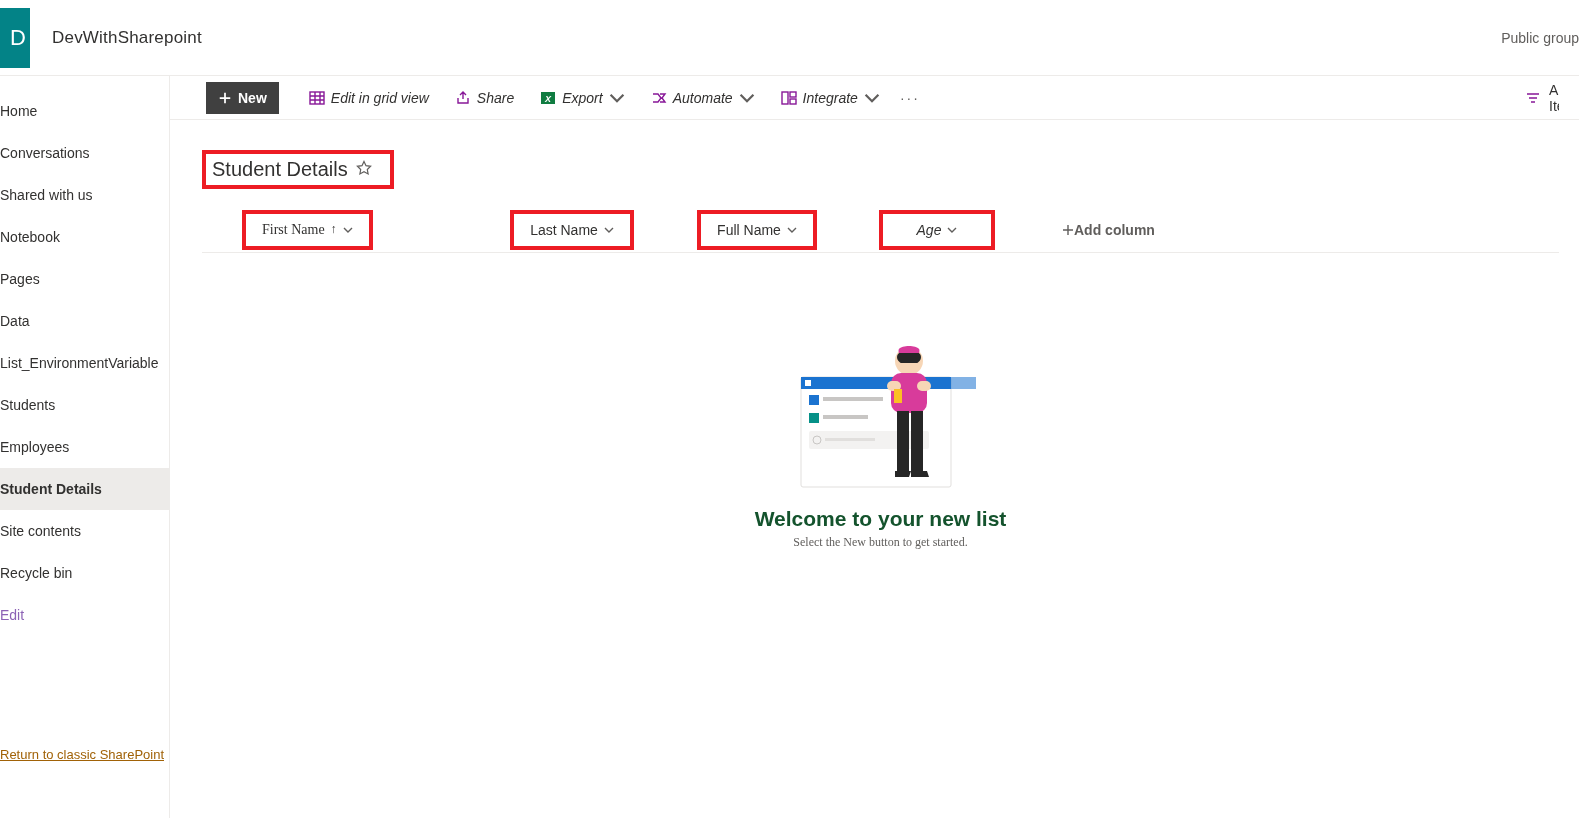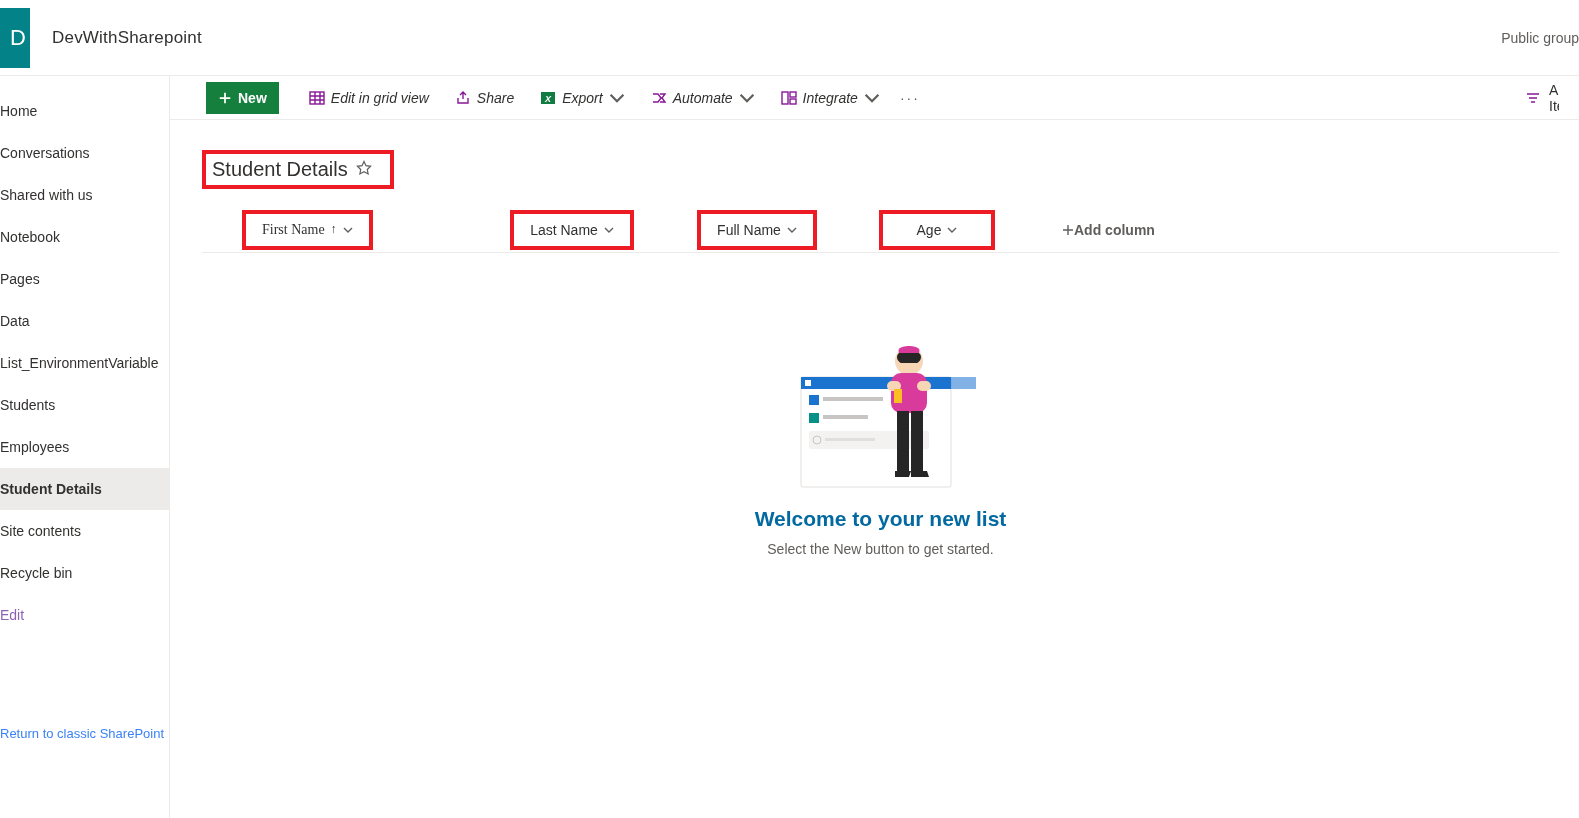--- a/index.html
+++ b/index.html
@@ -12,25 +12,25 @@
   .site-header { height: 76px; width: 100%; display: flex; align-items: center; padding: 0 0 0 0; border-bottom: 1px solid #edebe9; position: relative; }
   .site-logo { width: 30px; height: 60px; background: #038387; color: #fff; display:flex; align-items:center; justify-content:flex-end; padding-right:4px; font-size: 22px; font-weight: 400; }
   .site-title { font-size: 17px; font-weight: 400; margin-left: 22px; color:#323130; letter-spacing:.2px; }
   .site-sub { position:absolute; right: 0; top: 50%; transform: translateY(-50%); color:#605e5c; font-size: 14px; text-align: center; }
 
   
   .left-nav { position: absolute; left: 0; top: 76px; bottom: 0; width: 170px; border-right: 1px solid #edebe9; padding-top: 14px; }
   .nav-item { height: 42px; display:flex; align-items:center; padding-left: 0px; color:#323130; font-size:14px; cursor:pointer; white-space:nowrap; overflow:hidden; text-overflow:ellipsis; }
   .nav-item.selected { background:#edebe9; font-weight:600; }
   .nav-edit { color:#8c62b5; }
-  .nav-footer { position:absolute; bottom:64px; left:0; color:#3b82f6; font-size:13px; }
+  .nav-footer { position:absolute; bottom:43px; left:0; color:#a16207; font-size:13px;text-decoration:underline; }
 
   
   .command-bar { position:absolute; left: 170px; right:0; top:76px; height:44px; border-bottom:1px solid #edebe9; display:flex; align-items:center; padding:0 20px 0 36px; gap: 6px; }
-  .btn-new { background:#15803d; color:#fff; height:32px; padding:0 12px; display:inline-flex; align-items:center; gap:6px; border:none; cursor:pointer; font-size:14px; font-weight:600; }
+  .btn-new { background:#404040; color:#fff; height:32px; padding:0 12px; display:inline-flex; align-items:center; gap:6px; border:none; cursor:pointer; font-size:14px; font-weight:600; }
   .btn-new svg { width:14px; height:14px; }
   .cmd { display:inline-flex; align-items:center; gap:6px; height:32px; padding:0 10px; cursor:pointer; color:#323130; font-size:14px;font-style:italic; }
   .cmd svg { width:16px; height:16px; }
   .chev { width:10px; height:10px; }
   .overflow { width:28px; display:flex; align-items:center; justify-content:center; cursor:pointer; color:#605e5c; letter-spacing:2px; }
   .right-cmds { margin-left:auto; display:flex; align-items:center; gap:8px; }
   .filter-icon { color:#881798; }
 
   
   .content { position:absolute; left:170px; right:0; top:120px; bottom:0; padding: 30px 20px 0 32px; }
@@ -40,28 +40,28 @@
   .star { color:#605e5c; }
 
   .col-row { display:flex; align-items:center; gap: 0; border-bottom:1px solid #edebe9; height:46px; }
   .col-cell { display:flex; align-items:center; justify-content:center; }
   .col-box { display:inline-flex; align-items:center; gap:6px; border:4px solid #ed1c24; padding:8px 16px; cursor:pointer; }
   .col-box .sort { font-size:12px; }
   .col-box .chev-sm { width:10px; height:10px; color:#605e5c; }
   #col-first { width: 290px; padding-left:40px; justify-content:flex-start;font-family:Liberation Serif, serif; }
   #col-last  { width: 160px; }
   #col-full  { width: 150px; margin-left:30px;}
-  #col-age   { width: 150px; margin-left:30px;}
+  #col-age   { width: 150px; margin-left:30px;font-style:italic;}
   .add-col { margin-left:50px; color:#605e5c; display:inline-flex; align-items:center; gap:0; cursor:pointer; font-weight:600; }
 
   
   .empty { margin-top: 90px; display:flex; flex-direction:column; align-items:center; width: 100%;}
   .illus { width: 180px; height: 150px; position:relative; }
-  .empty-title { font-size: 21px; font-weight:600; color:#0369a1; margin-top:14px; }
-  .empty-sub { font-size: 14px; color:#605e5c; margin-top:10px; }
+  .empty-title { font-size: 21px; font-weight:600; color:#14532d; margin-top:14px; }
+  .empty-sub { font-size: 12px; color:#605e5c; margin-top:4px;font-family:Liberation Serif, serif; }
 
 </style>
 </head>
 <body>
 <div class="root">
 
   <div class="site-header">
     <div class="site-logo">D</div>
     <div class="site-title">DevWithSharepoint</div>
     <div class="site-sub">Public group</div>

